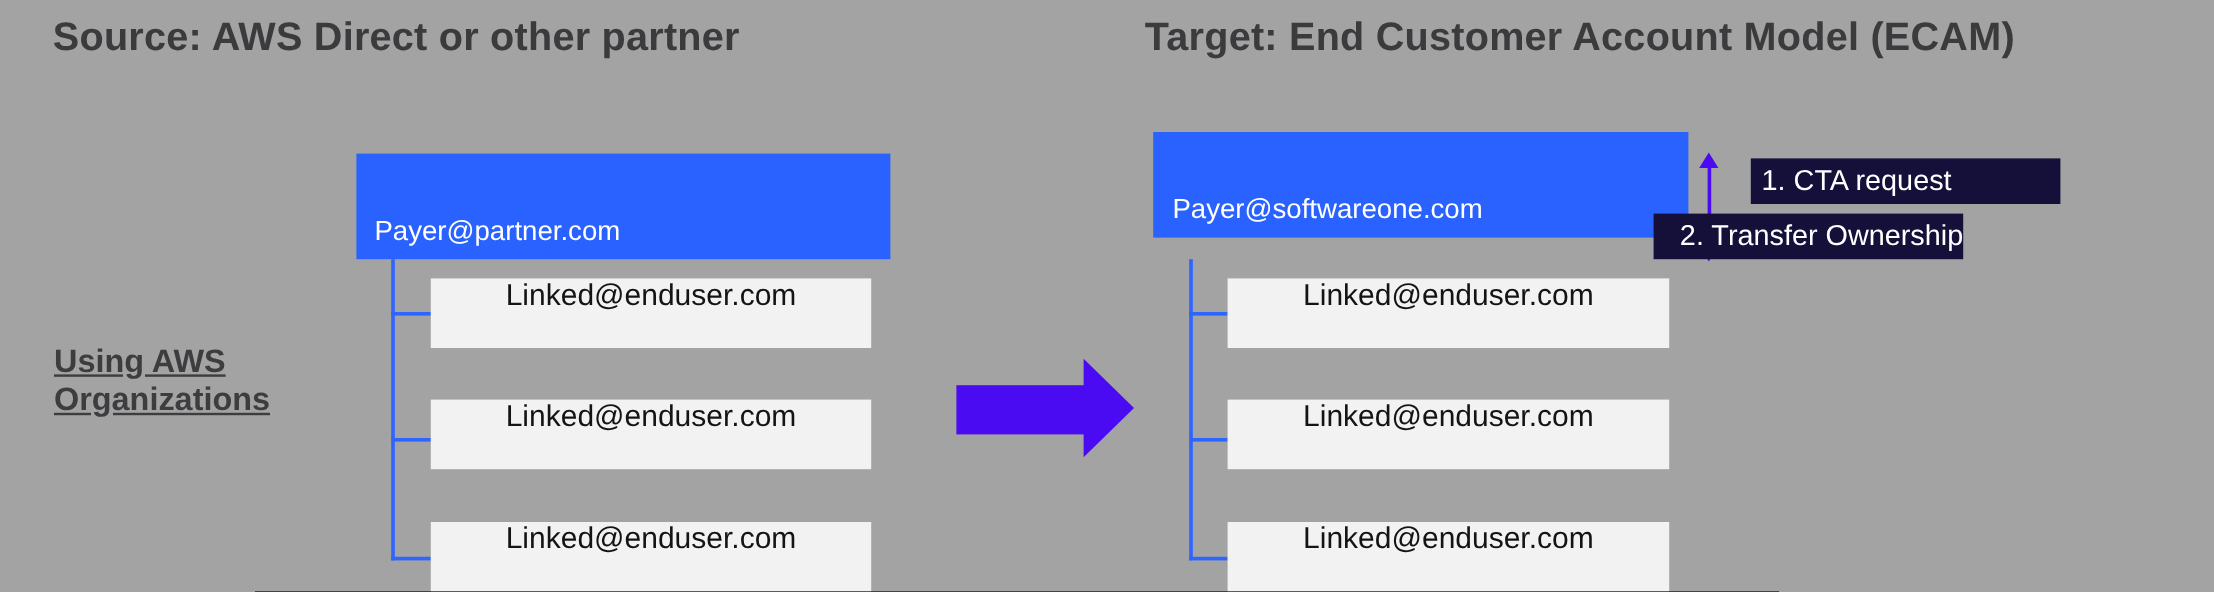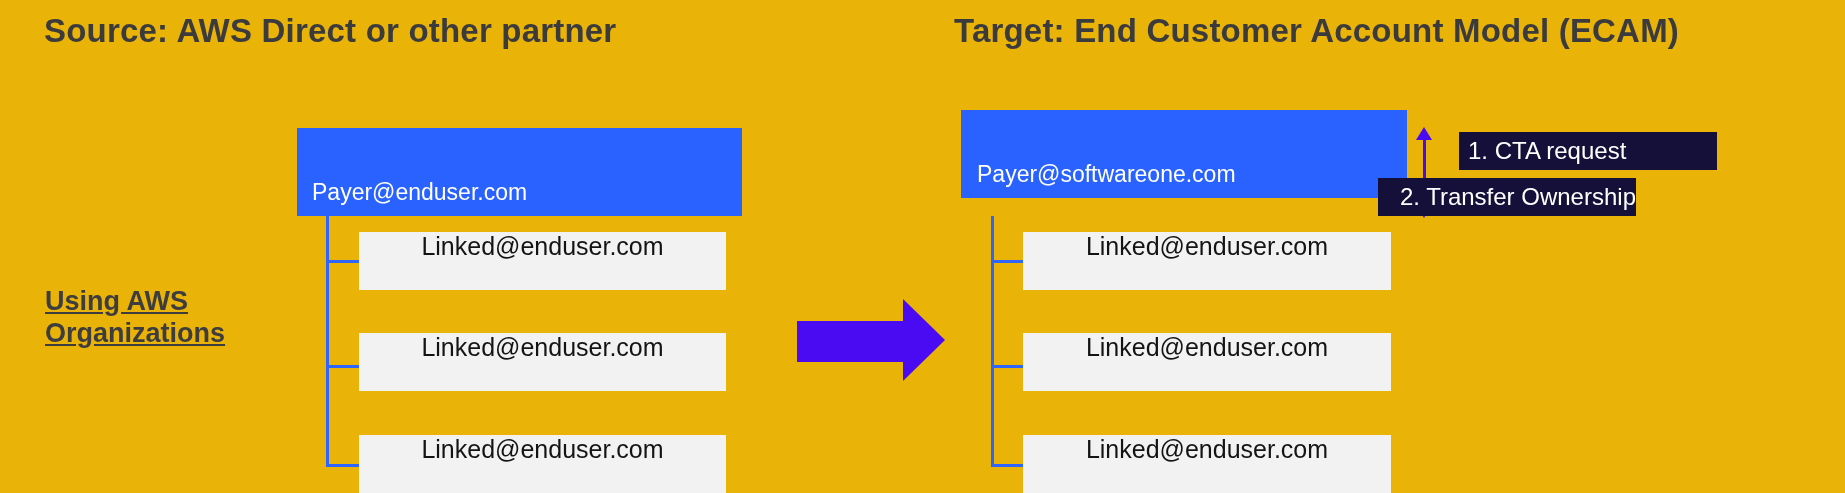--- a/index.html
+++ b/index.html
@@ -4,21 +4,21 @@
 <style>
   html, body {
     margin: 0;
     padding: 0;
     background: #000000;
   }
   #canvas {
     position: relative;
     width: 1845px;
     height: 493px;
-    background: #eab308;
+    background: #a3a3a3;
     overflow: hidden;
     font-family: "Liberation Sans", "DejaVu Sans", sans-serif;
   }
   .abs { position: absolute; }
 
   .diagram-title {
     font-size: 33px;
     font-weight: bold;
     color: #3B3B3D;
     letter-spacing: 0.2px;
@@ -102,21 +102,21 @@
 </style>
 </head>
 <body>
 
 <div id="canvas">
 
   <div class="abs diagram-title" style="left:44px; top:12px;">Source: AWS Direct or other partner</div>
   <div class="abs diagram-title" style="left:954px; top:12px;">Target: End Customer Account Model (ECAM)</div>
 
   <div class="abs payer-box" style="left:297px; top:128px; width:445px; height:88px;">
-    <span>Payer@enduser.com</span>
+    <span>Payer@partner.com</span>
   </div>
 
   <div class="abs connector" style="left:326px; top:216px; width:3px; height:251px;"></div>
   <div class="abs connector" style="left:326px; top:260px; width:33px; height:3px;"></div>
   <div class="abs connector" style="left:326px; top:365px; width:33px; height:3px;"></div>
   <div class="abs connector" style="left:326px; top:464px; width:33px; height:3px;"></div>
 
   <div class="abs linked-box" style="left:359px; top:232px; width:367px; height:58px;">
     <span>Linked@enduser.com</span>
   </div>

